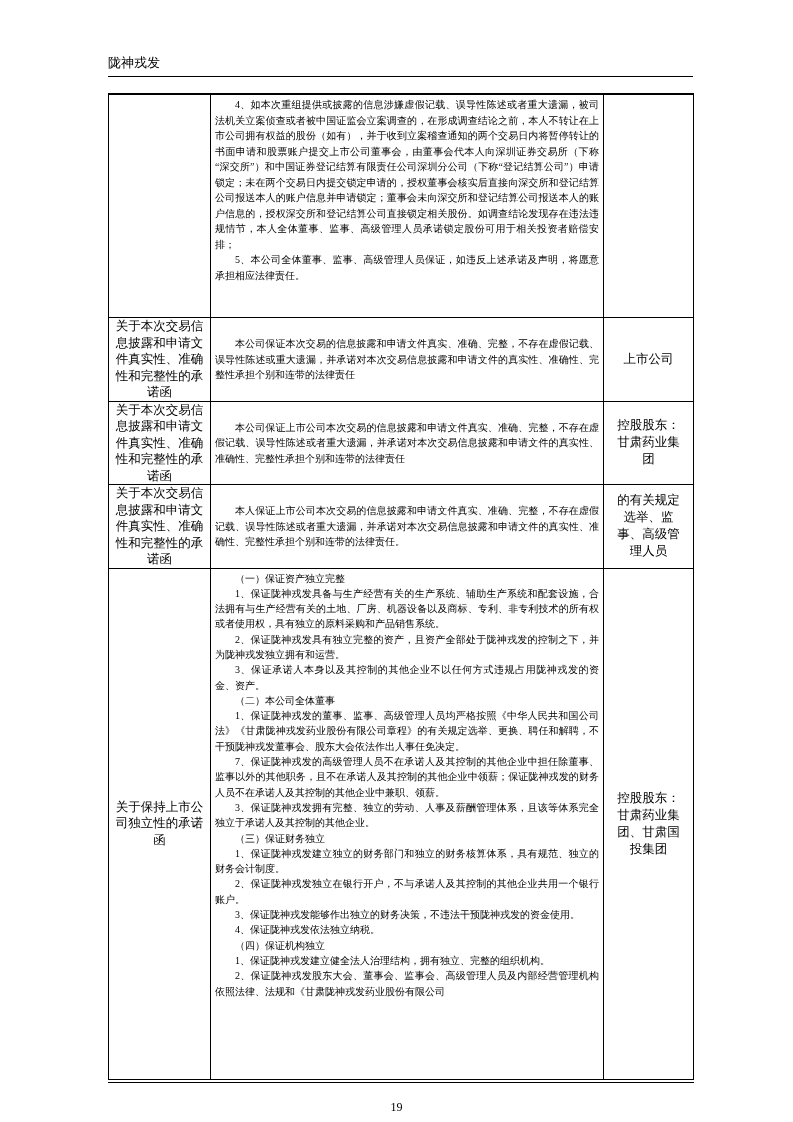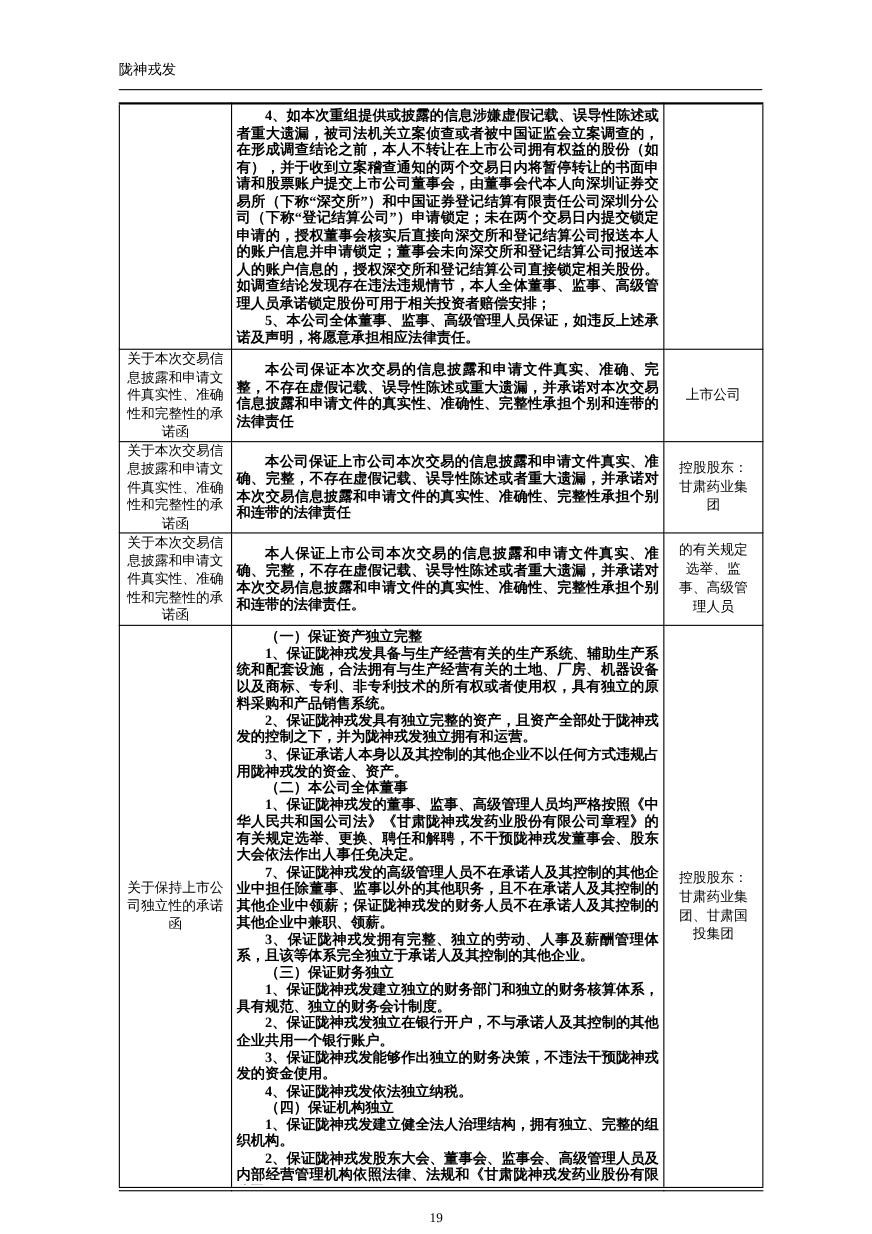--- a/index.html
+++ b/index.html
@@ -10,21 +10,21 @@
     margin:0 auto;
     font-family:"Liberation Serif","DejaVu Serif",serif;
     color:#000;
     overflow:hidden;
   }
   .header{
     position:absolute;left:108px;top:54px;width:585px;
     display:flex;justify-content:space-between;align-items:flex-end;
     font-size:13px;line-height:18px;
     border-bottom:1.5px solid #000;
-    padding-bottom:9px;
+    padding-bottom:4px;
   }
   .doc-table{
     position:absolute;left:108px;top:93px;width:585px;
     border-collapse:collapse;table-layout:fixed;
     border-left:1px solid #000;border-right:1px solid #000;
     border-top:2.5px solid #000;
     border-bottom:4px double #000;
   }
   .doc-table td{
     border:1px solid #000;
@@ -45,24 +45,23 @@
   }
   .content-cell{vertical-align:top;padding:2px 4px !important;}
   .content-cell.centered{vertical-align:middle;}
   .clip{overflow:hidden;}
   .r1 .clip{height:218px;}
   .r5 .clip{height:506px;}
   .content-cell p{
     margin:0;
     text-indent:2em;
     text-align:justify;
-    font-size:13px;
+    font-size:10px;
     line-height:15.5px;
     word-break:break-all;
-    font-weight:bold;
   }
   .r5 .content-cell p{line-height:15.3px;}
   .page-number{
     position:absolute;left:0;top:1100px;width:100%;
     text-align:center;font-size:12px;
   }
 </style>
 </head>
 <body>
 

